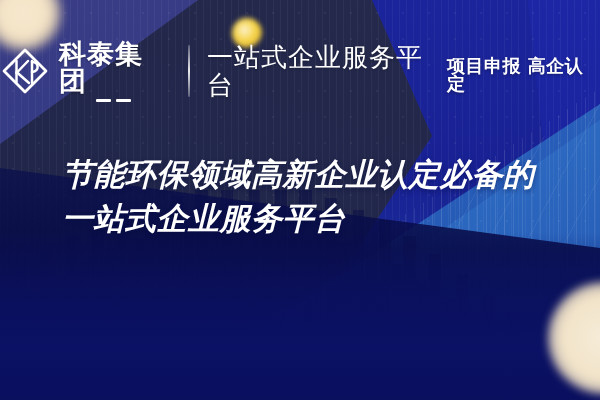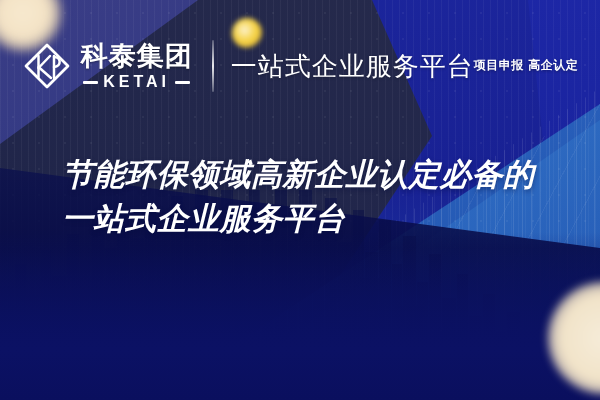--- a/index.html
+++ b/index.html
@@ -130,21 +130,21 @@
     background:linear-gradient(180deg,rgba(255,255,255,.25),rgba(255,255,255,.9),rgba(255,255,255,.25));
     border-radius:1px;flex:none;
   }
   .slogan{display:flex;flex-direction:row;}
   .slogan-main{
     color:#fff;font-size:26px;line-height:1.08;letter-spacing:1px;
     font-family:"DejaVu Sans","Liberation Sans",sans-serif;
     text-shadow:0 1px 3px rgba(0,0,0,.3);
   }
   .slogan-sub{
-    color:#fff;font-size:12px;line-height:1;margin-top:7px;font-weight:700;
+    color:#fff;font-size:18px;line-height:1;margin-top:14px;font-weight:700;
     letter-spacing:.5px;
     font-family:"DejaVu Sans","Liberation Sans",sans-serif;
     text-shadow:0 1px 3px rgba(0,0,0,.35);
   }
 
   
   .title-block{
     position:absolute;left:62px;top:152px;width:500px;
   }
   .title-line{
@@ -248,21 +248,20 @@
             <path d="M33 52 L58 74"></path>
             <path d="M64 30 L64 74"></path>
             <path d="M64 32 C78 32 80 50 64 52"></path>
           </g>
         </svg>
       </div>
       <div class="logo-text">
         <div class="logo-cn">科泰集团</div>
         <div class="logo-en-row">
           <span class="logo-dash"></span>
-          <span class="logo-en">KETAI</span>
           <span class="logo-dash"></span>
         </div>
       </div>
     </div>
 
     <div class="divider"></div>
 
     <div class="slogan">
       <div class="slogan-main">一站式企业服务平台</div>
       <div class="slogan-sub">项目申报 高企认定</div>

